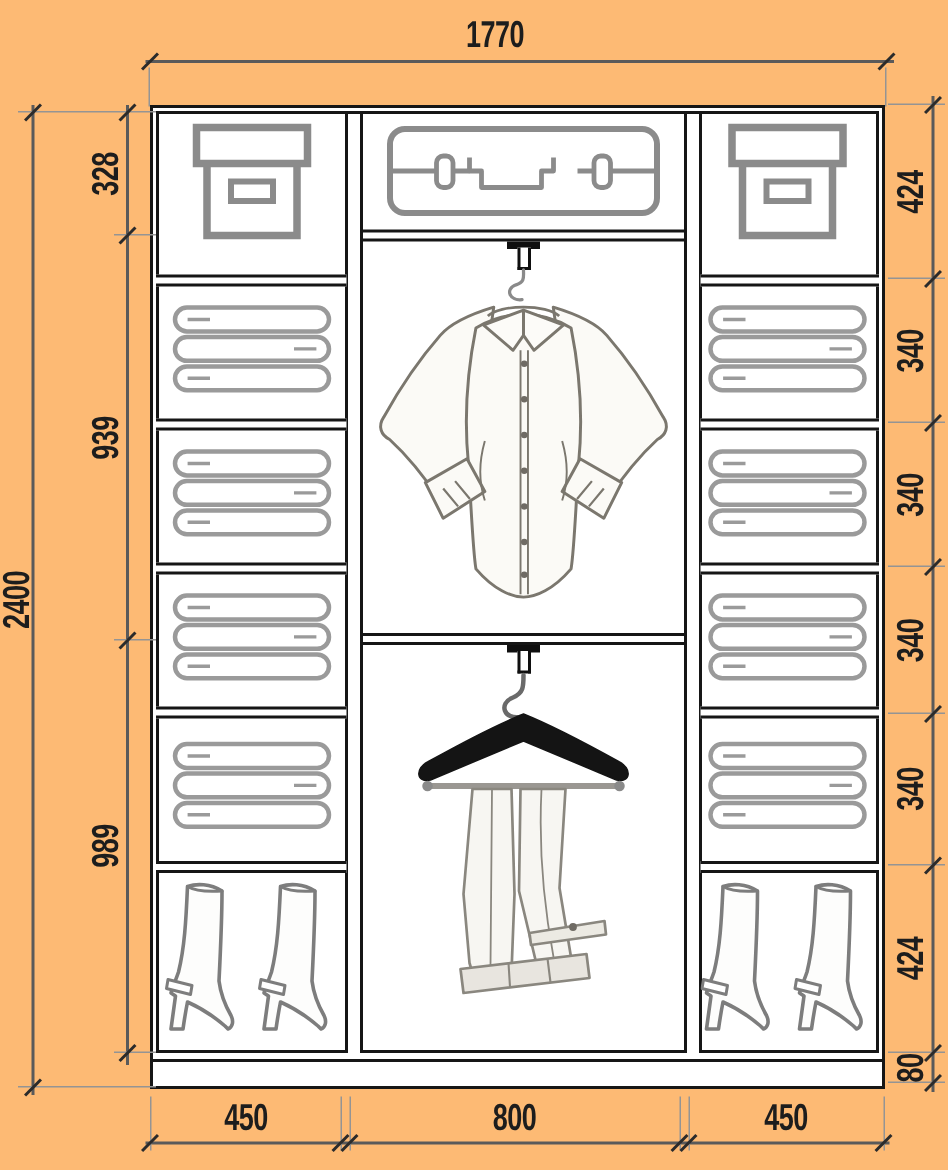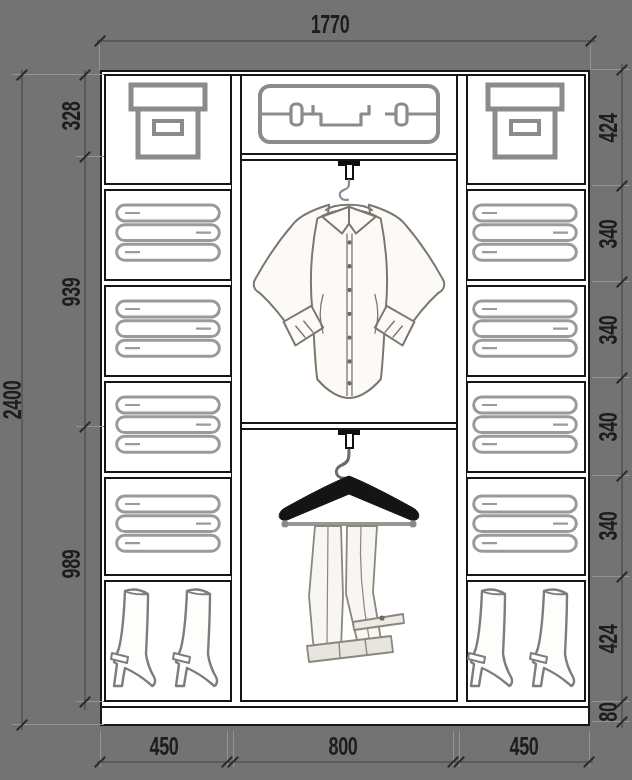--- a/index.html
+++ b/index.html
@@ -1,17 +1,17 @@
 <!DOCTYPE html>
 <html><head>
 <meta charset="utf-8">
 <style>
   *{box-sizing:border-box;margin:0;padding:0}
   html,body{background:#fff}
-  .canvas{position:relative;width:632px;height:780px;background:#737373;overflow:hidden;
+  .canvas{position:relative;width:632px;height:780px;background:#fdba74;overflow:hidden;
           font-family:"Liberation Sans",sans-serif}
   
   .ward{position:absolute;left:100px;top:70px;width:490px;height:656px;
         border:2px solid #161616;background:#fff}
   .innerframe{position:absolute;left:2px;top:2px;width:482px;height:628px;
               border:2px solid #161616}
   .plinthline{position:absolute;left:0;top:634px;width:486px;height:2px;background:#161616}
   .divider{position:absolute;top:4px;width:12px;height:626px;background:#fff;
            border-left:2px solid #161616;border-right:2px solid #161616}
   .shelf{position:absolute;height:8px;background:#fff;

